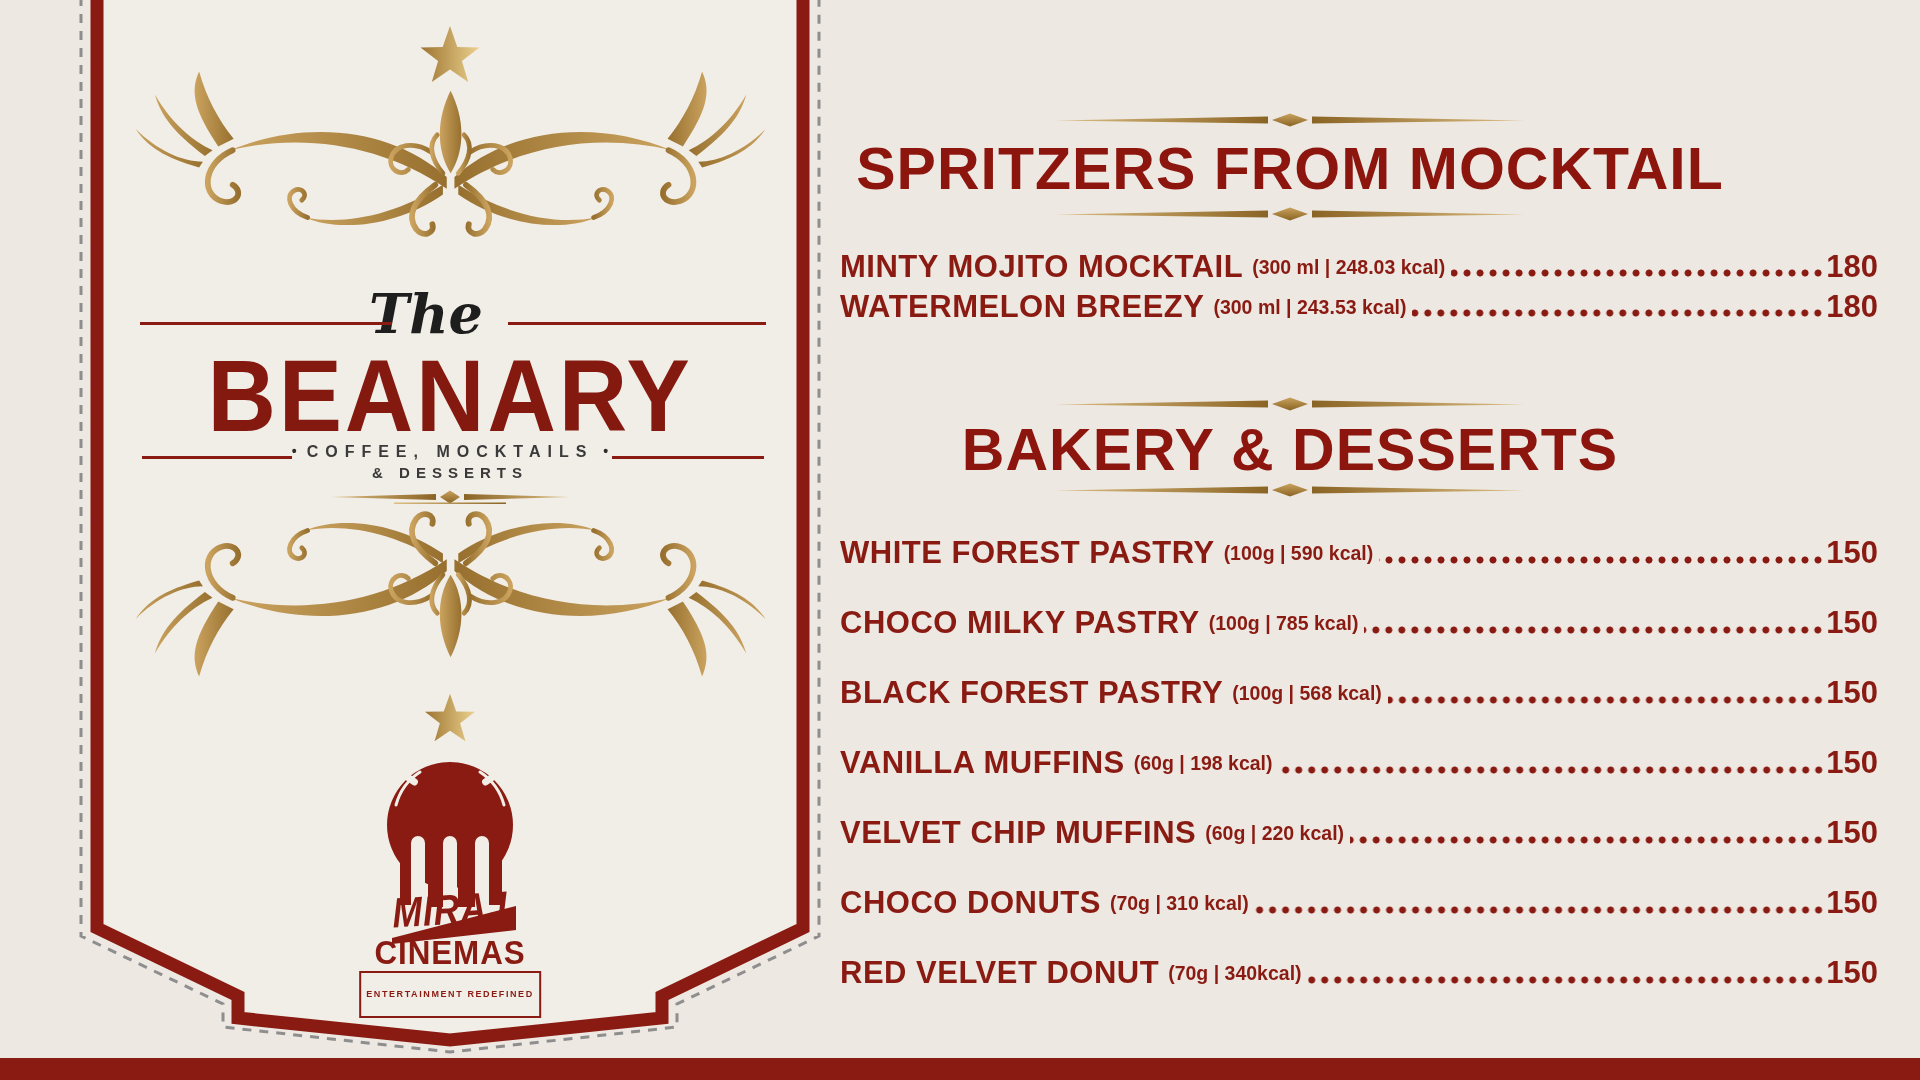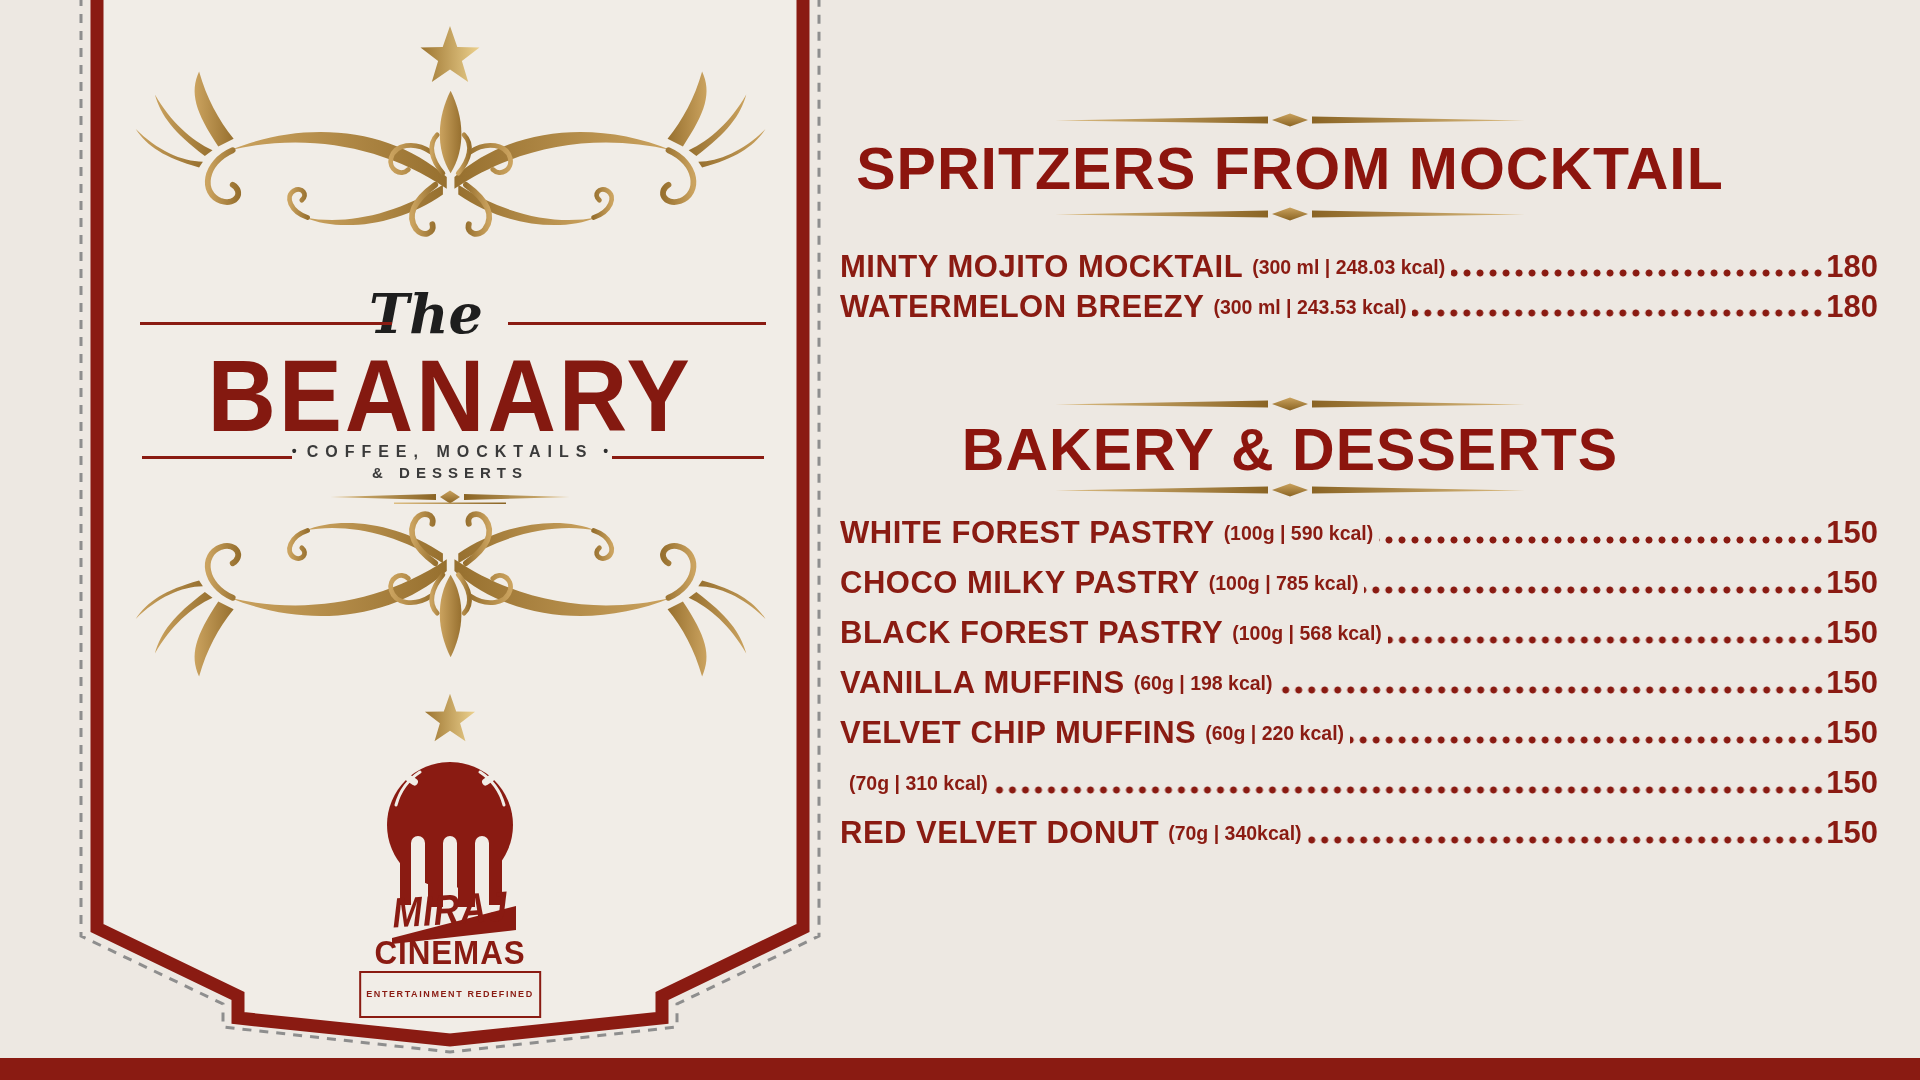--- a/index.html
+++ b/index.html
@@ -58,21 +58,21 @@
   .sect-title{
     font-weight:bold;color:#8C150E;font-size:59px;letter-spacing:1px;
     line-height:50px;white-space:nowrap;
   }
   .h1 .sect-title{margin:16px 0 12px 0;}
   .h2 .sect-title{margin:13px 0 7px 0;}
 
   .mlist{left:840px;width:1038px;}
   .mrow{display:flex;align-items:flex-end;width:100%;}
   .r40{height:40px;line-height:40px;}
-  .r50{height:50px;line-height:50px;}
+  .r50{height:50px;line-height:50px;margin-top:20px;}
   .mname{font-weight:bold;font-size:31px;color:#8A1B12;letter-spacing:0.5px;white-space:nowrap;}
   .mdet{font-weight:bold;font-size:19.5px;color:#8A1B12;margin-left:9px;white-space:nowrap;}
   .mprice{font-weight:bold;font-size:31px;color:#8A1B12;white-space:nowrap;}
   .dots{
     flex:1 1 auto;align-self:flex-end;height:10px;margin:0 1px 9px 6px;
     background-image:radial-gradient(circle at 6px 5px, #8A1B12 3.1px, rgba(138,27,18,0) 3.9px);
     background-size:13px 10px;background-repeat:repeat-x;background-position:right bottom;
   }
   .r50 .dots{margin-bottom:13px;}
 
@@ -243,20 +243,21 @@
     <span class="dots"></span>
     <span class="mprice">150</span>
   </div>
   <div class="mrow r50">
     <span class="mname">VELVET CHIP MUFFINS</span>
     <span class="mdet">(60g | 220 kcal)</span>
     <span class="dots"></span>
     <span class="mprice">150</span>
   </div>
   <div class="mrow r50">
+    <span class="mname">CHOCO DONUTS</span>
     <span class="mdet">(70g | 310 kcal)</span>
     <span class="dots"></span>
     <span class="mprice">150</span>
   </div>
   <div class="mrow r50">
     <span class="mname">RED VELVET DONUT</span>
     <span class="mdet">(70g | 340kcal)</span>
     <span class="dots"></span>
     <span class="mprice">150</span>
   </div>

